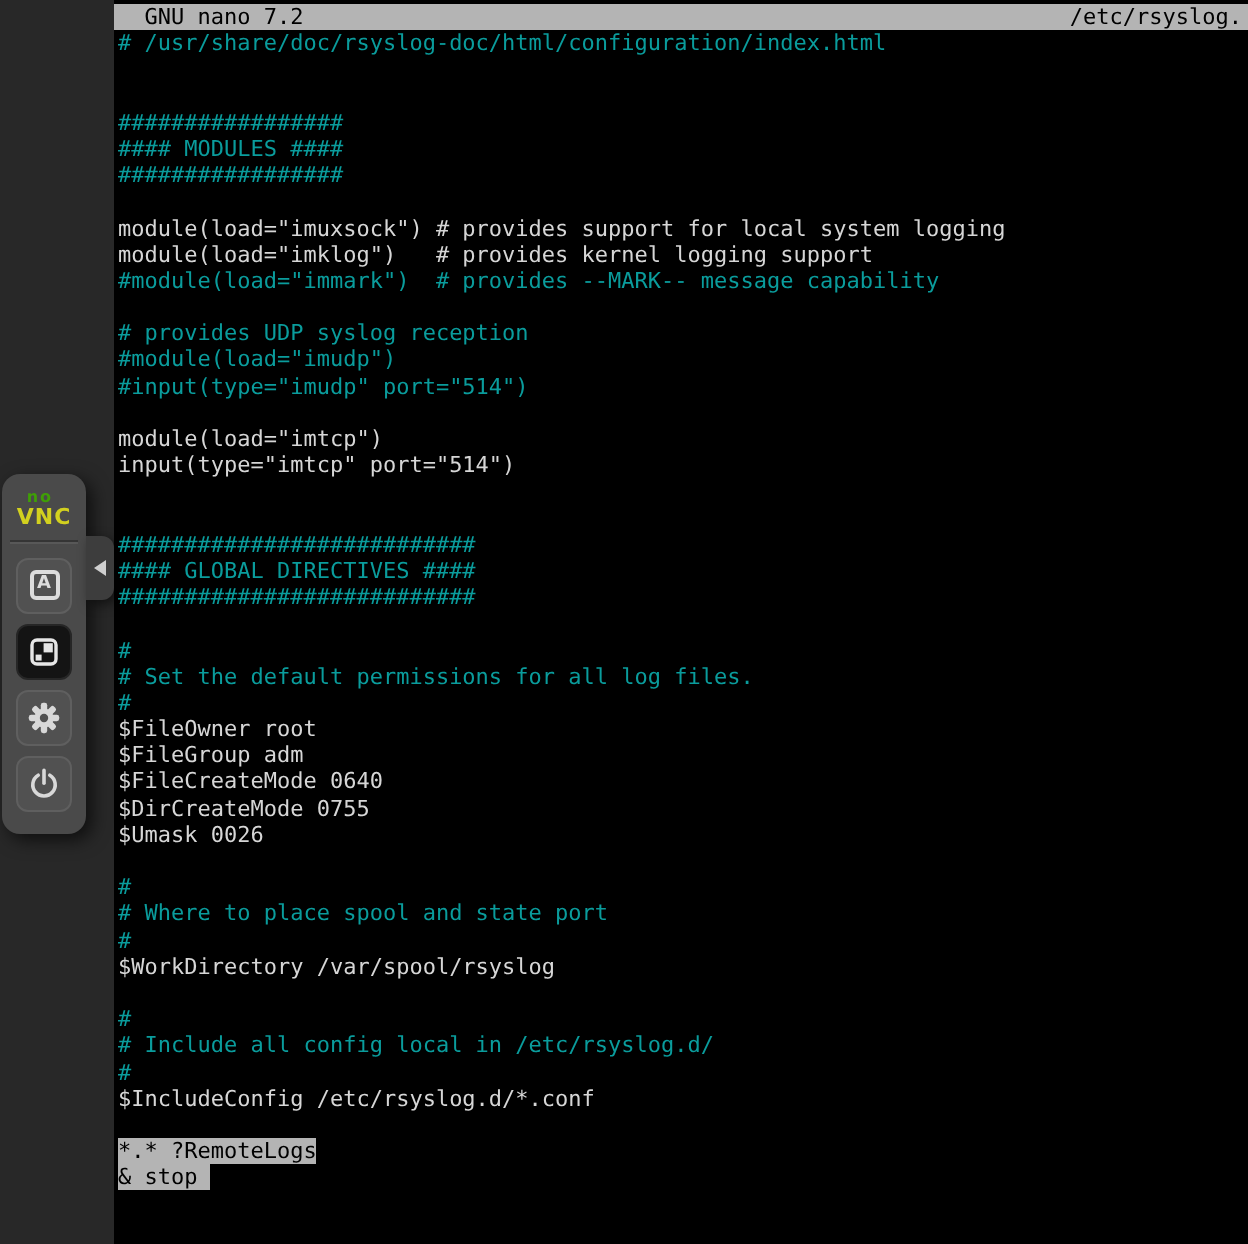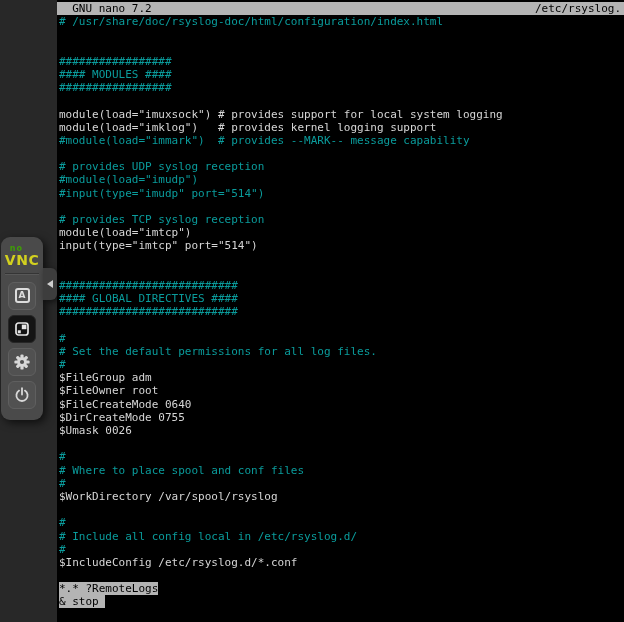--- a/index.html
+++ b/index.html
@@ -13,21 +13,21 @@
   
   .vnc-panel{
     position:absolute;left:1px;top:237px;width:42px;
     background:#4a4a4a;border-radius:9px;
     box-shadow:3px 3px 9px rgba(0,0,0,.65);
     display:flex;flex-direction:column;align-items:center;
     padding:7px 0 9px;box-sizing:border-box;
   }
   .vnc-logo{line-height:1;text-align:center;padding:1px 0 3px;font-family:"DejaVu Sans",sans-serif;font-weight:bold;}
   .logo-no{display:block;color:#3f9e06;font-size:8px;letter-spacing:1px;text-align:left;margin-left:5px;}
-  .logo-vnc{display:block;color:#d2d01f;font-size:14px;letter-spacing:.5px;}
+  .logo-vnc{display:block;color:#d2d01f;font-size:11px;letter-spacing:.5px;}
   .vnc-divider{width:34px;height:0;border-top:1px solid #353535;border-bottom:1px solid #585858;margin:3px 0 4px;}
   .vnc-btn{
     width:28px;height:28px;margin:2.5px 0;border-radius:6px;
     background:#515151;border:1px solid #5f5f5f;
     display:flex;align-items:center;justify-content:center;
     padding:0;cursor:pointer;box-sizing:border-box;
   }
   .vnc-btn.active{background:#141414;border-color:#262626;}
   .keycap{
     width:15px;height:15px;border:2px solid #dcdcdc;border-radius:3px;
@@ -121,40 +121,39 @@
         <div class="line comment"><span class="line-text">#################</span></div>
         <div class="line code"><span class="line-text"></span></div>
         <div class="line code"><span class="line-text">module(load="imuxsock") # provides support for local system logging</span></div>
         <div class="line code"><span class="line-text">module(load="imklog")   # provides kernel logging support</span></div>
         <div class="line comment"><span class="line-text">#module(load="immark")  # provides --MARK-- message capability</span></div>
         <div class="line code"><span class="line-text"></span></div>
         <div class="line comment"><span class="line-text"># provides UDP syslog reception</span></div>
         <div class="line comment"><span class="line-text">#module(load="imudp")</span></div>
         <div class="line comment"><span class="line-text">#input(type="imudp" port="514")</span></div>
         <div class="line code"><span class="line-text"></span></div>
-        <div class="line comment"><span class="line-text"># provides TCP syslog reception</span></div>
         <div class="line code"><span class="line-text">module(load="imtcp")</span></div>
         <div class="line code"><span class="line-text">input(type="imtcp" port="514")</span></div>
         <div class="line code"><span class="line-text"></span></div>
         <div class="line code"><span class="line-text"></span></div>
         <div class="line comment"><span class="line-text">###########################</span></div>
         <div class="line comment"><span class="line-text">#### GLOBAL DIRECTIVES ####</span></div>
         <div class="line comment"><span class="line-text">###########################</span></div>
         <div class="line code"><span class="line-text"></span></div>
         <div class="line comment"><span class="line-text">#</span></div>
         <div class="line comment"><span class="line-text"># Set the default permissions for all log files.</span></div>
         <div class="line comment"><span class="line-text">#</span></div>
+        <div class="line code"><span class="line-text">$FileOwner root</span></div>
         <div class="line code"><span class="line-text">$FileGroup adm</span></div>
-        <div class="line code"><span class="line-text">$FileOwner root</span></div>
         <div class="line code"><span class="line-text">$FileCreateMode 0640</span></div>
         <div class="line code"><span class="line-text">$DirCreateMode 0755</span></div>
         <div class="line code"><span class="line-text">$Umask 0026</span></div>
         <div class="line code"><span class="line-text"></span></div>
         <div class="line comment"><span class="line-text">#</span></div>
-        <div class="line comment"><span class="line-text"># Where to place spool and conf files</span></div>
+        <div class="line comment"><span class="line-text"># Where to place spool and state port</span></div>
         <div class="line comment"><span class="line-text">#</span></div>
         <div class="line code"><span class="line-text">$WorkDirectory /var/spool/rsyslog</span></div>
         <div class="line code"><span class="line-text"></span></div>
         <div class="line comment"><span class="line-text">#</span></div>
         <div class="line comment"><span class="line-text"># Include all config local in /etc/rsyslog.d/</span></div>
         <div class="line comment"><span class="line-text">#</span></div>
         <div class="line code"><span class="line-text">$IncludeConfig /etc/rsyslog.d/*.conf</span></div>
         <div class="line code"><span class="line-text"></span></div>
         <div class="line sel"><span class="line-text">*.* ?RemoteLogs</span></div>
         <div class="line sel"><span class="line-text">&amp; stop </span></div>

